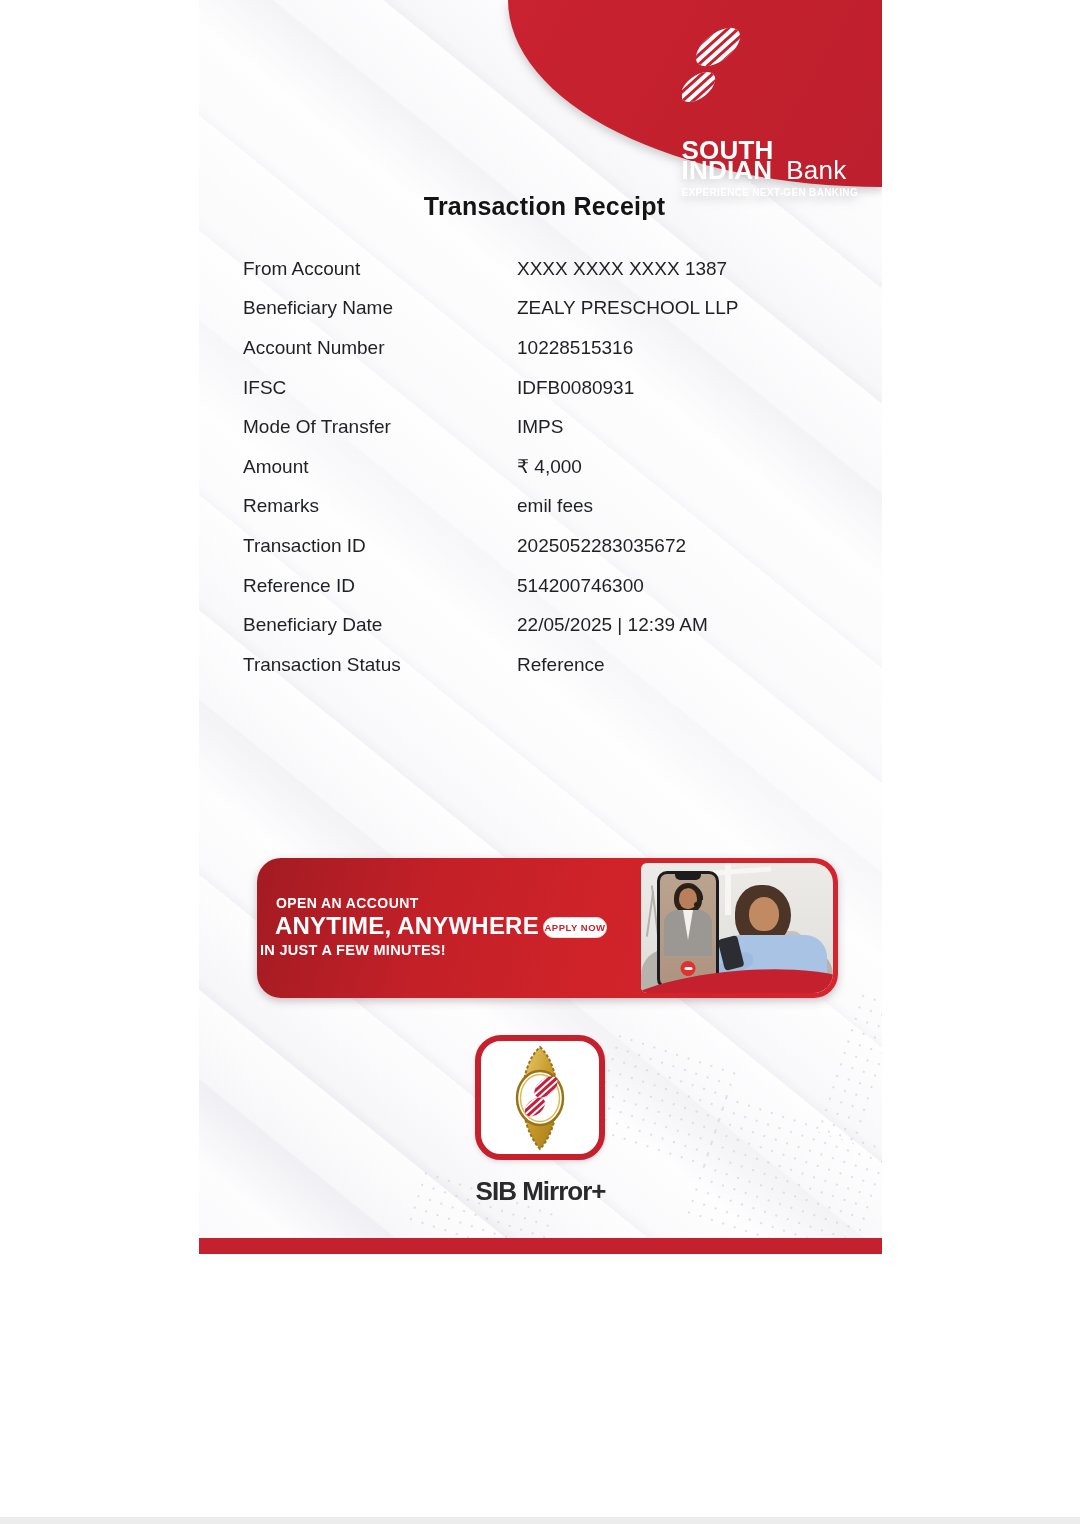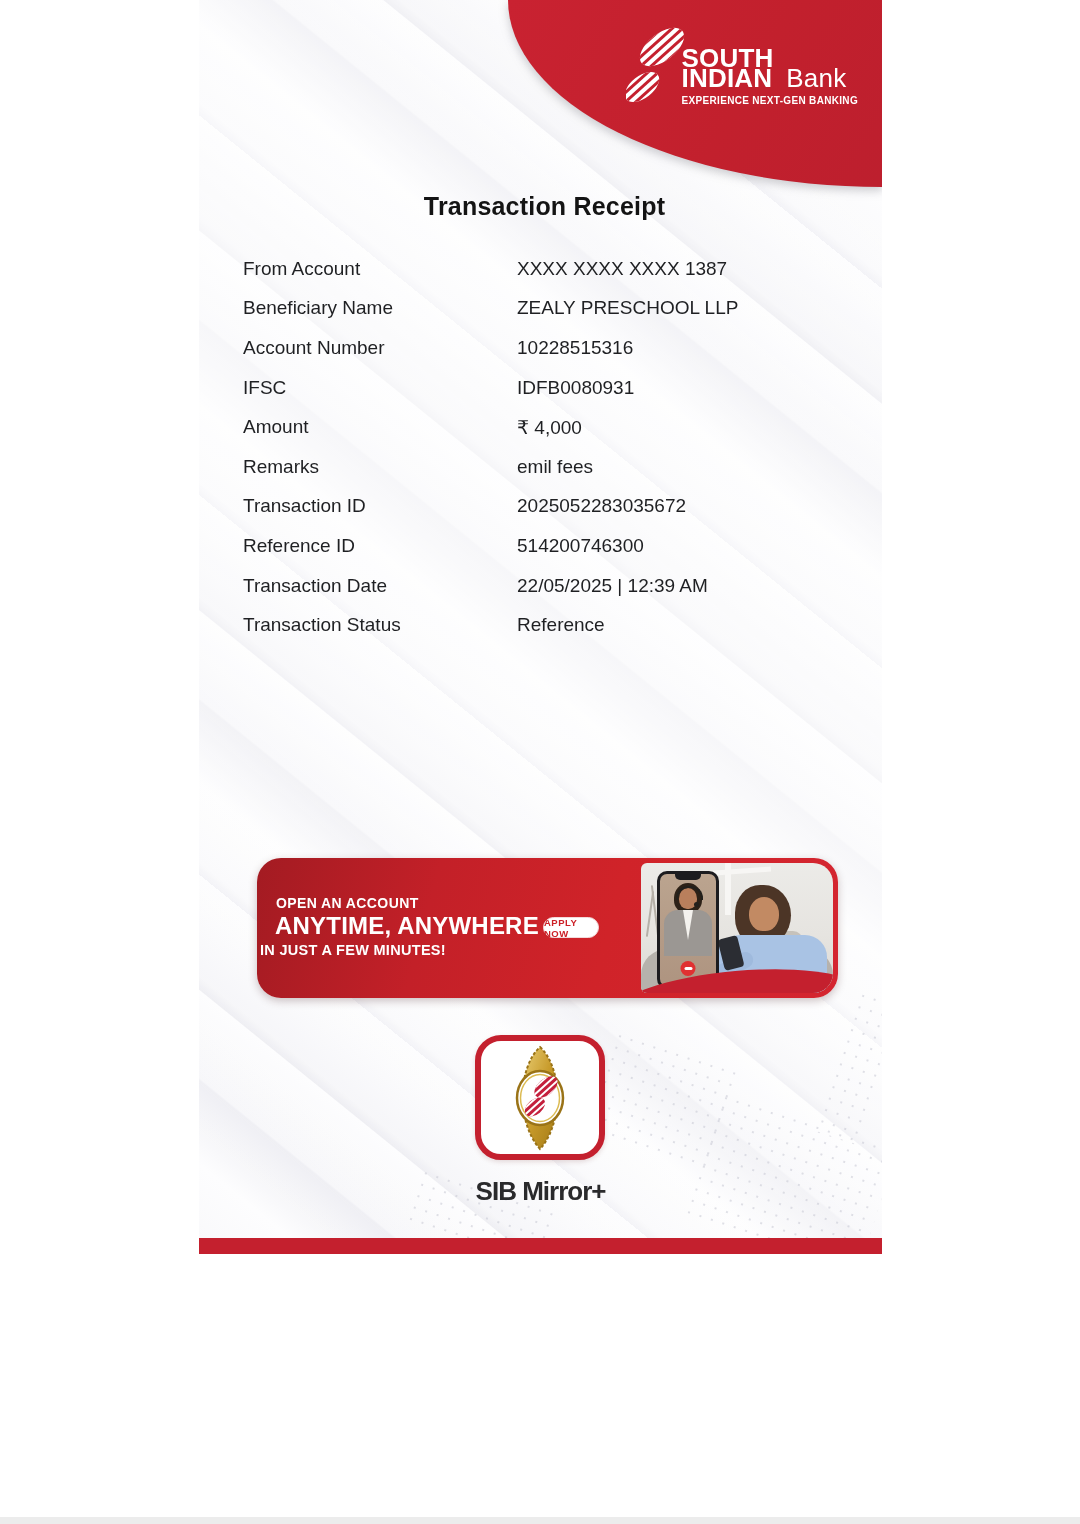--- a/index.html
+++ b/index.html
@@ -31,21 +31,21 @@
   .dots.d3{left:498px;top:1116px;width:185px;height:134px;}
   .dots.d4{left:636px;top:992px;width:47px;height:150px;}
 
   
   .header-shape{
     position:absolute;right:0;top:0;width:374px;height:187px;
     background:linear-gradient(120deg,#c92231 0%,#c2202d 60%,#bd1f2e 100%);
     border-bottom-left-radius:100% 100%;
     filter:drop-shadow(0 4px 5px rgba(80,80,90,.28));
   }
-  .logo{position:absolute;right:24px;top:20px;display:flex;align-items:flex-start;}
+  .logo{position:absolute;right:24px;top:20px;display:flex;align-items:flex-start;flex-direction:column;}
   .logo-mark{width:60px;height:92px;margin-right:-4px;}
   .logo-text{padding-top:28px;}
   .logo-l1,.logo-l2{color:#fff;font-weight:bold;font-size:26px;line-height:20px;letter-spacing:.2px;}
   .logo-l2 .bank{font-weight:400;margin-left:14px;}
   .logo-tag{color:#fff;font-size:10px;font-weight:bold;letter-spacing:.32px;margin-top:7px;white-space:nowrap;}
 
   
   .title{
     position:absolute;left:8px;right:0;top:192px;text-align:center;
     font-size:25px;font-weight:bold;color:#141414;letter-spacing:.2px;
@@ -61,21 +61,21 @@
   .banner{
     position:absolute;left:58px;top:858px;width:581px;height:140px;
     border-radius:24px;
     background:linear-gradient(105deg,#a31b22 0%,#c32028 30%,#d02329 60%,#d42530 100%);
     box-shadow:0 3px 8px rgba(60,20,25,.25);
   }
   .bn-l1{position:absolute;left:19px;top:37px;color:#fff;font-size:14px;font-weight:bold;letter-spacing:.4px;}
   .bn-l2{position:absolute;left:18px;top:54px;color:#fff;font-size:24px;font-weight:bold;letter-spacing:.2px;}
   .bn-l3{position:absolute;left:3px;top:84px;color:#fff;font-size:14.5px;font-weight:bold;letter-spacing:.3px;}
   .bn-cta{
-    position:absolute;left:286px;top:59px;width:56px;height:21px;border-radius:10.5px;
+    position:absolute;left:286px;top:59px;width:64px;height:21px;border-radius:10.5px;
     background:#fff;display:flex;align-items:center;justify-content:center;
     font-size:9.5px;font-weight:bold;color:#cc2027;letter-spacing:.5px;cursor:pointer;
     border:1px solid #f3dadb;box-sizing:border-box;
   }
   
   .bn-photo{
     position:absolute;right:5px;top:5px;width:192px;height:130px;
     border-radius:6px 20px 20px 6px;overflow:hidden;
     background:linear-gradient(180deg,#ecebe8 0%,#e6e4e0 55%,#dcd9d4 100%);
   }
@@ -203,37 +203,41 @@
       </div>
     <div class="row">
         <span class="flabel">Account Number</span>
         <span class="fvalue">10228515316</span>
       </div>
     <div class="row">
         <span class="flabel">IFSC</span>
         <span class="fvalue">IDFB0080931</span>
       </div>
     <div class="row">
+        <span class="flabel">Mode Of Transfer</span>
+        <span class="fvalue">IMPS</span>
+      </div>
+    <div class="row">
         <span class="flabel">Amount</span>
         <span class="fvalue">₹ 4,000</span>
       </div>
     <div class="row">
         <span class="flabel">Remarks</span>
         <span class="fvalue">emil fees</span>
       </div>
     <div class="row">
         <span class="flabel">Transaction ID</span>
         <span class="fvalue">2025052283035672</span>
       </div>
     <div class="row">
         <span class="flabel">Reference ID</span>
         <span class="fvalue">514200746300</span>
       </div>
     <div class="row">
-        <span class="flabel">Transaction Date</span>
+        <span class="flabel">Beneficiary Date</span>
         <span class="fvalue">22/05/2025 | 12:39 AM</span>
       </div>
     <div class="row">
         <span class="flabel">Transaction Status</span>
         <span class="fvalue">Reference</span>
       </div>
   </div>
 
   <div class="banner">
     <div class="bn-l1">OPEN AN ACCOUNT</div>

